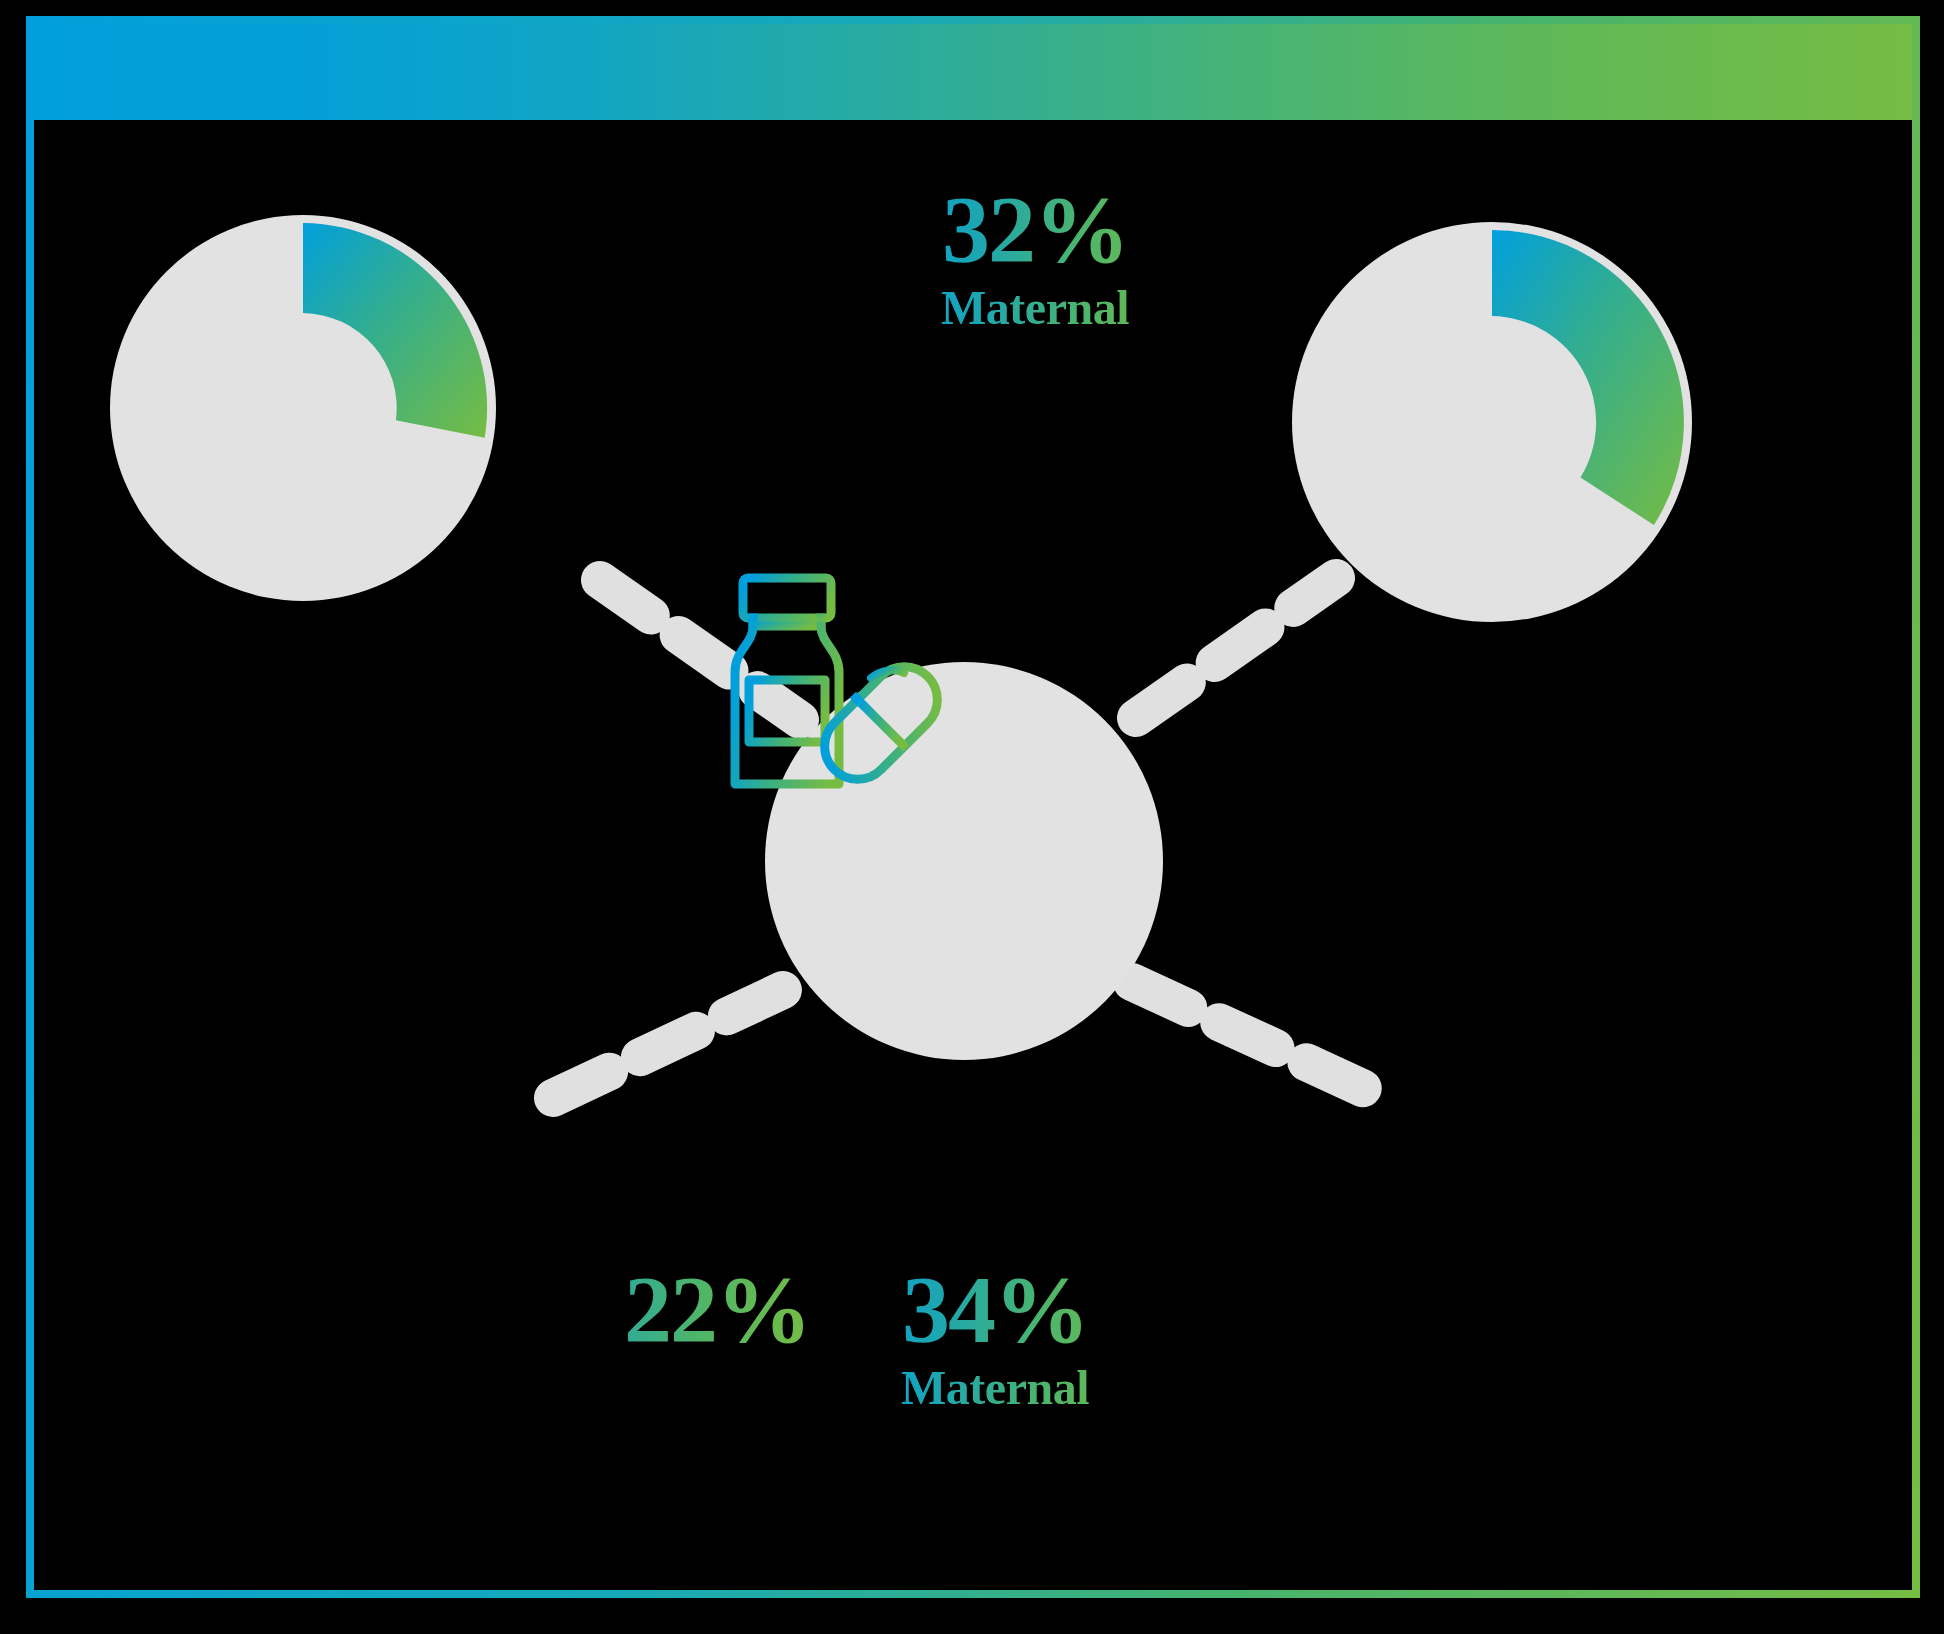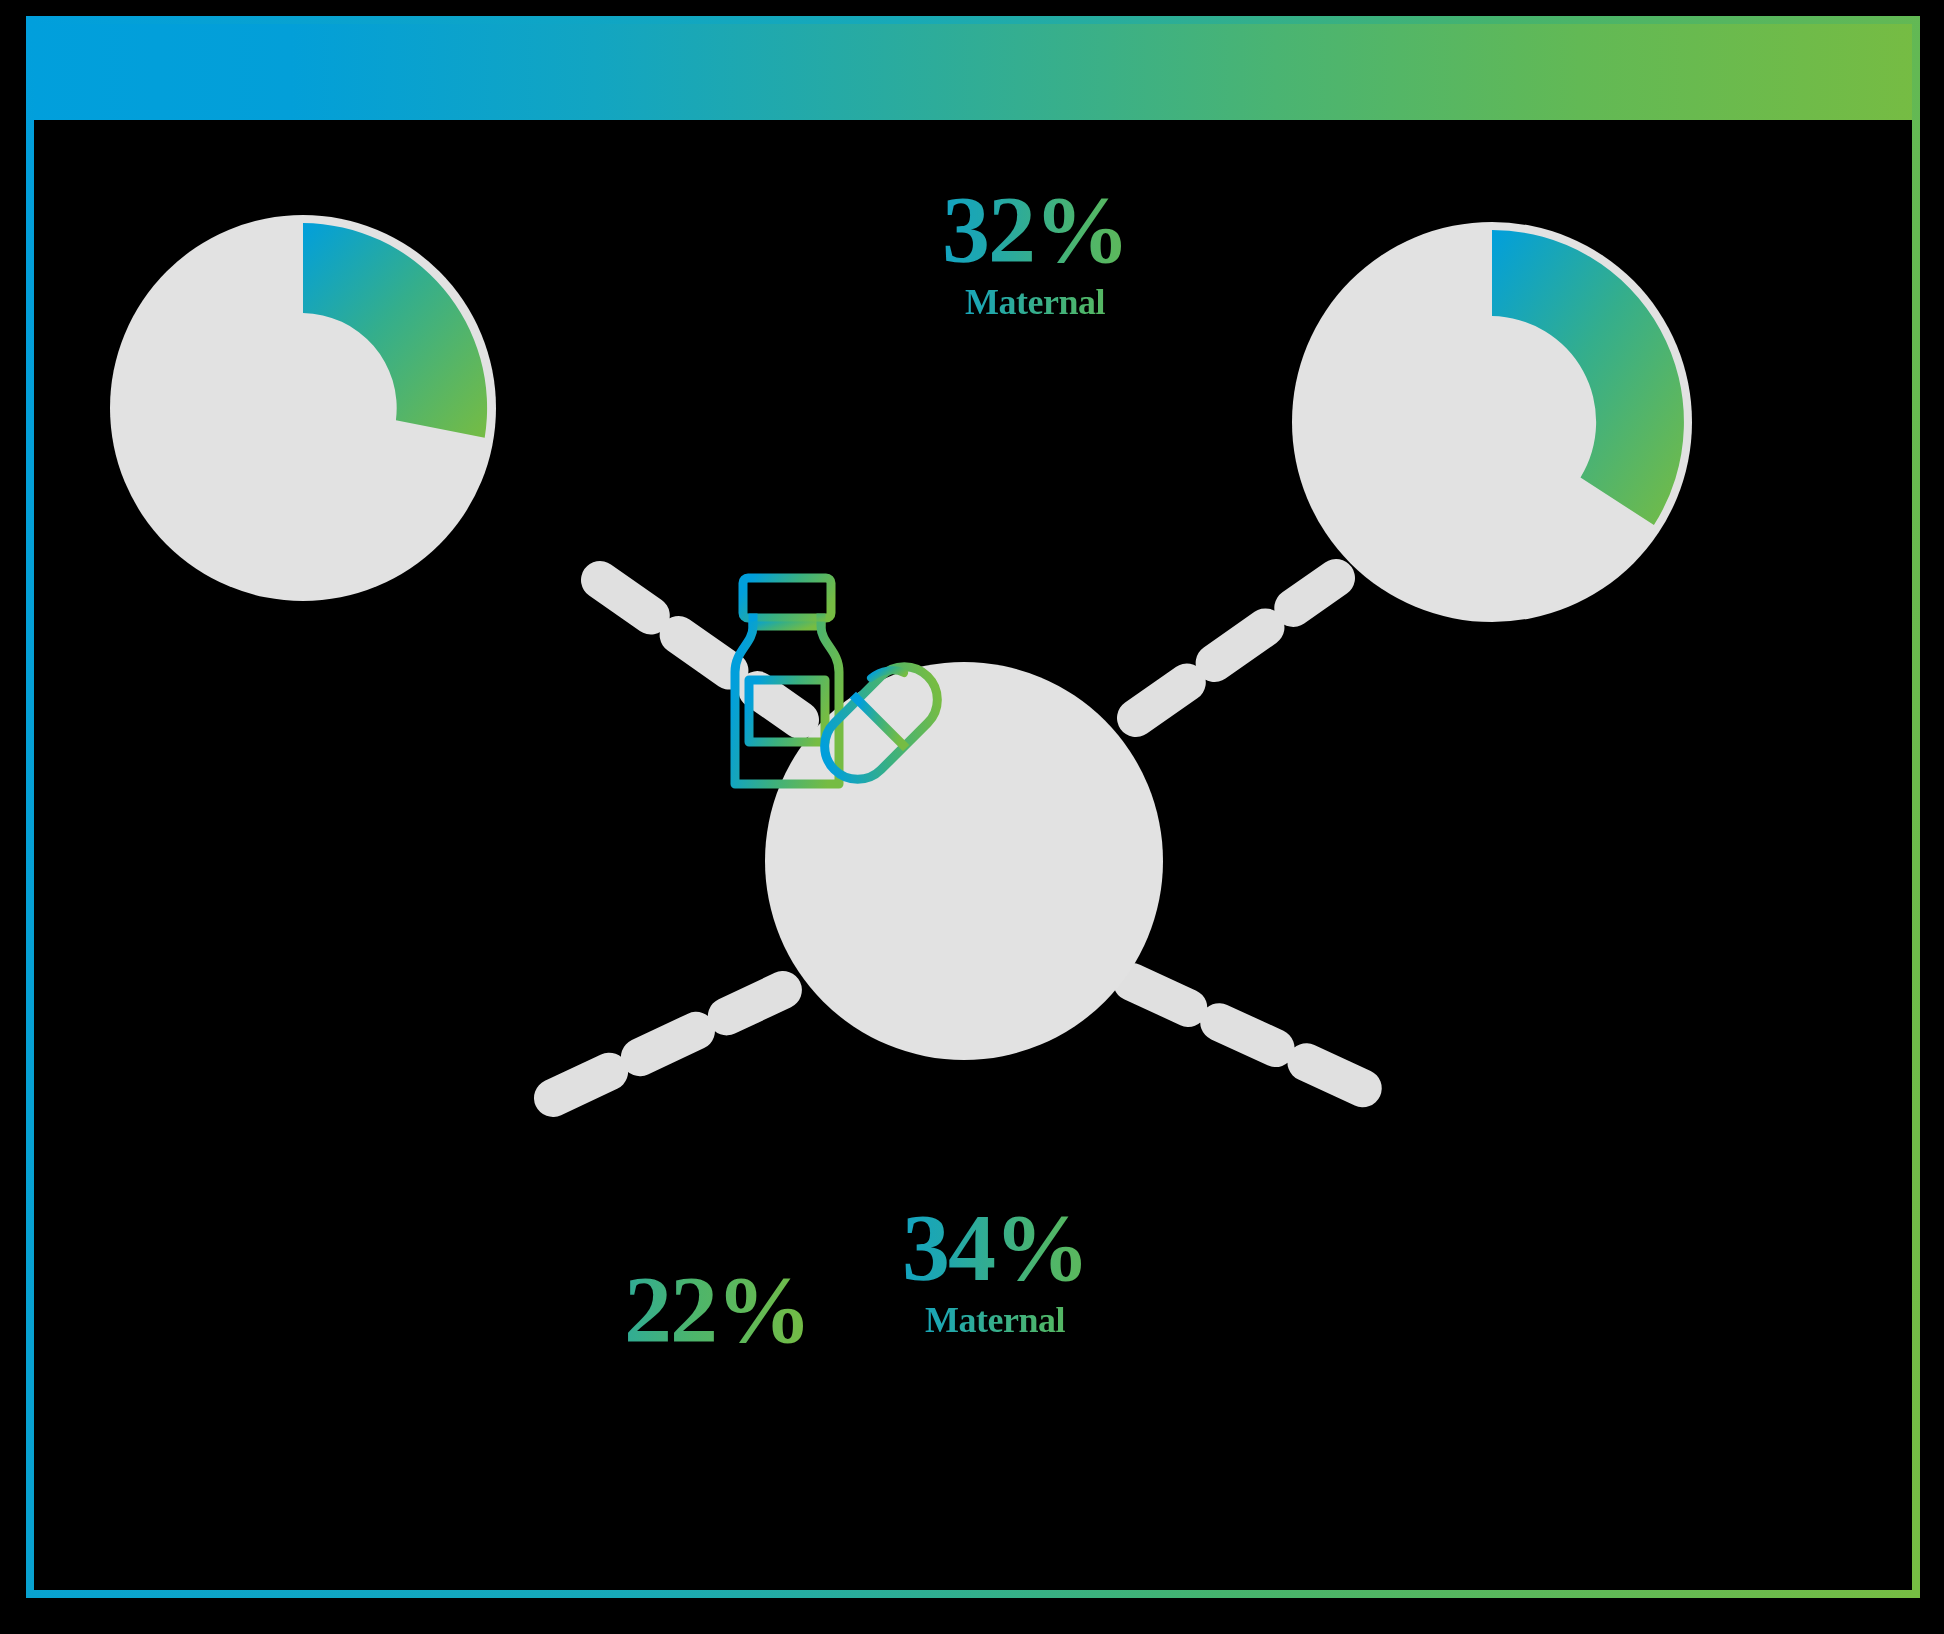--- a/index.html
+++ b/index.html
@@ -95,34 +95,34 @@
     font-weight: 800;
     letter-spacing: -2px;
     background: linear-gradient(92deg, #019FDC 0%, #1FA7AE 34%, #4DB56B 66%, #76BC43 100%);
     -webkit-background-clip: text;
     background-clip: text;
     color: transparent;
     -webkit-text-fill-color: transparent;
   }
   .stat .lbl {
     display: block;
-    font-size: 36px;
+    font-size: 48px;
     font-weight: 800;
     letter-spacing: -0.5px;
     margin-top: 6px;
     background: linear-gradient(92deg, #019FDC 0%, #1FA7AE 34%, #4DB56B 66%, #76BC43 100%);
     -webkit-background-clip: text;
     background-clip: text;
     color: transparent;
     -webkit-text-fill-color: transparent;
   }
 
   #stat-maternal     { left: 885px; top: 182px;  width: 300px; }
   #stat-reproductive { left: 470px; top: 1262px; width: 340px; text-align: right; }
-  #stat-menopause    { left: 840px; top: 1200px; width: 310px; }
+  #stat-menopause    { left: 840px; top: 1262px; width: 310px; }
 </style>
 </head>
 <body>
 
 <div id="infographic">
 
   <div class="top-bar"></div>
   <div class="frame-border"></div>
 
   <svg class="connectors" viewBox="0 0 1944 1634" width="1944" height="1634">

